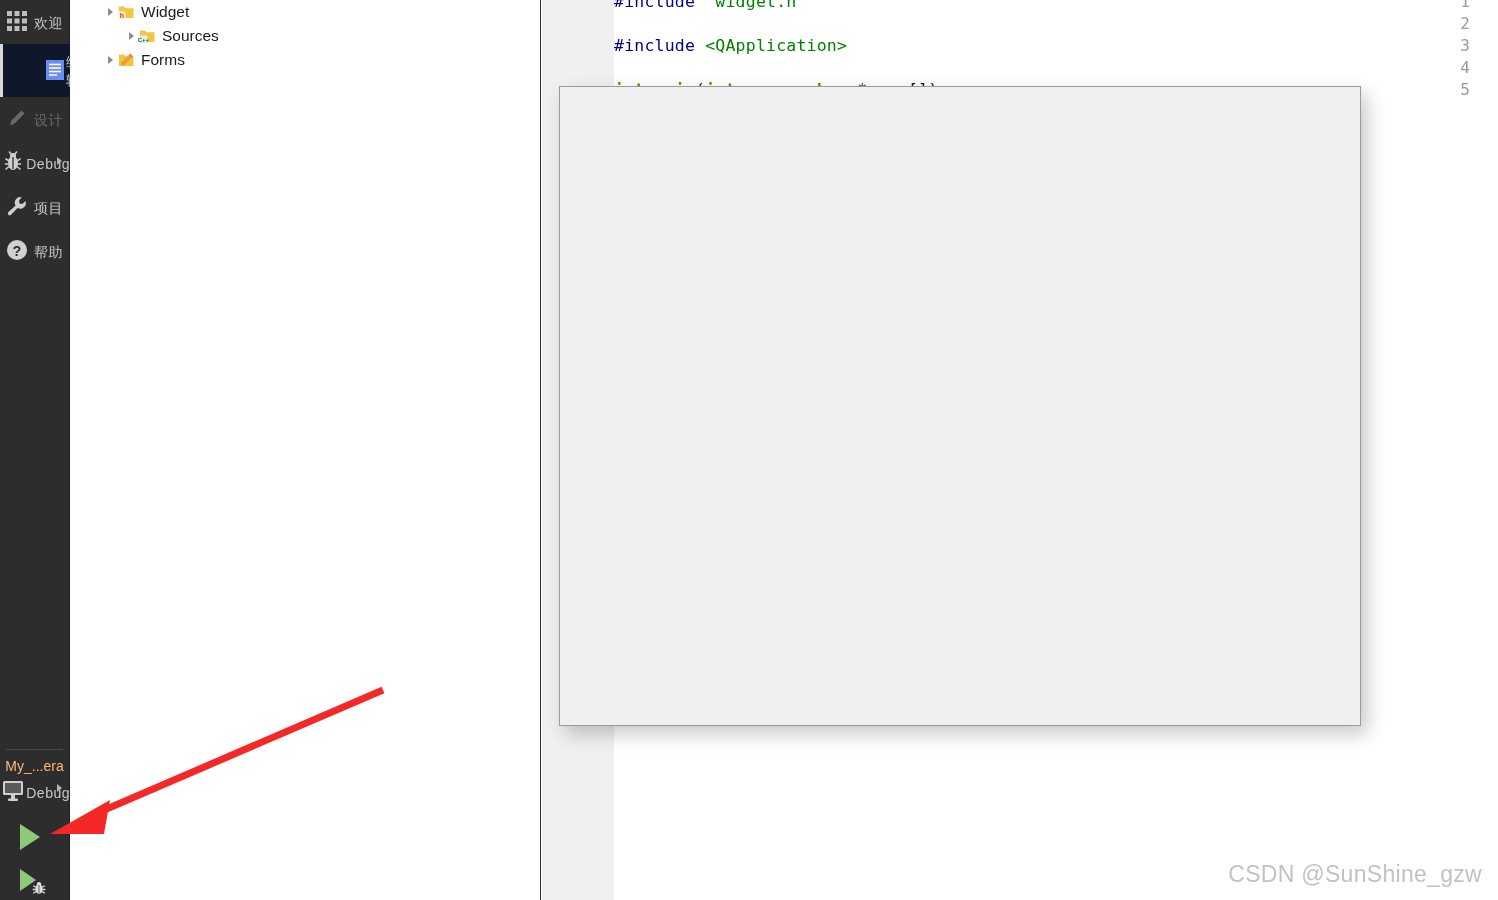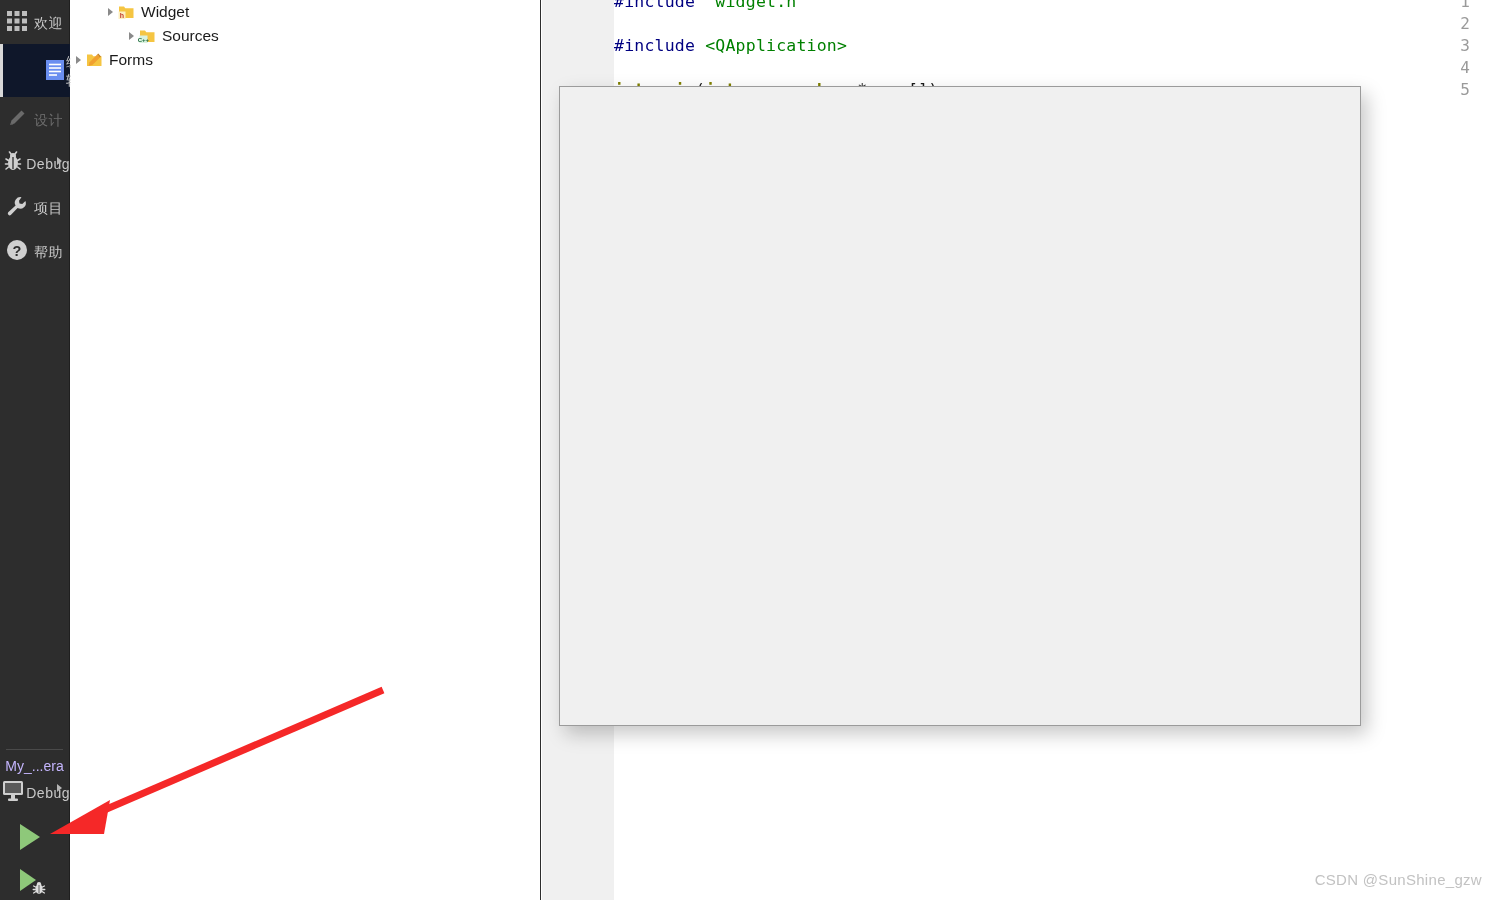--- a/index.html
+++ b/index.html
@@ -52,21 +52,21 @@
     border-left: 5px solid #b5b5b5;
     border-top: 4px solid transparent;
     border-bottom: 4px solid transparent;
   }
   .mode-sep {
     height: 1px; background: #4a4a4a; margin: 4px 6px;
   }
   #sidebar-spacer { flex: 1 1 auto; }
 
   .kit-label {
-    text-align: center; color: #c4b5fd;
+    text-align: center; color: #fdba74;
     font-size: 14px; padding: 4px 0 2px 0;
     user-select: none;
   }
 
   .run-btn {
     width: 70px; height: 46px;
     display: flex; align-items: center;
     padding-left: 20px;
     position: relative;
   }
@@ -210,21 +210,21 @@
   #red-arrow {
     position: absolute; left: 0; top: 0;
     width: 1498px; height: 900px;
     pointer-events: none;
   }
 
   
   #watermark {
     position: absolute;
     right: 16px; bottom: 12px;
-    font-size: 15px;
+    font-size: 23px;
     color: #c2c2c2;
     font-family: "Liberation Sans", sans-serif;
     user-select: none;
     letter-spacing: 0.3px;
   }
 </style>
 </head>
 <body>
 
 <div id="root">
@@ -385,21 +385,21 @@
       <span class="tree-icon">
         <svg width="18" height="18" viewBox="0 0 18 18">
           <path d="M2 3.5 h5 l1.3 1.7 H16.5 V15 H2 Z" fill="#f5c542"></path>
           <rect x="1.5" y="8.5" width="8" height="7.5" fill="#d9f2df"></rect>
           <text x="5.3" y="15" font-size="6" font-weight="bold" text-anchor="middle" fill="#1d6b3b" font-family="Liberation Sans, sans-serif">C++</text>
         </svg>
       </span>
       <span>Sources</span>
     </div>
 
-    <div class="tree-row" style="">
+    <div class="tree-row" style="padding-left:32px;">
       <span class="tw">
           <i class="chev-right"></i>
         </span>
       <span class="tree-icon">
         <svg width="18" height="18" viewBox="0 0 18 18">
           <path d="M2 3.5 h5 l1.3 1.7 H16.5 V15 H2 Z" fill="#f5c542"></path>
           <path d="M3.5 15 L4.6 11.2 L12.2 3.6 L15 6.4 L7.4 14 Z" fill="#f0a030"></path>
           <path d="M12.2 3.6 L15 6.4 L16 5.4 L13.2 2.6 Z" fill="#c4801f"></path>
         </svg>
       </span>

